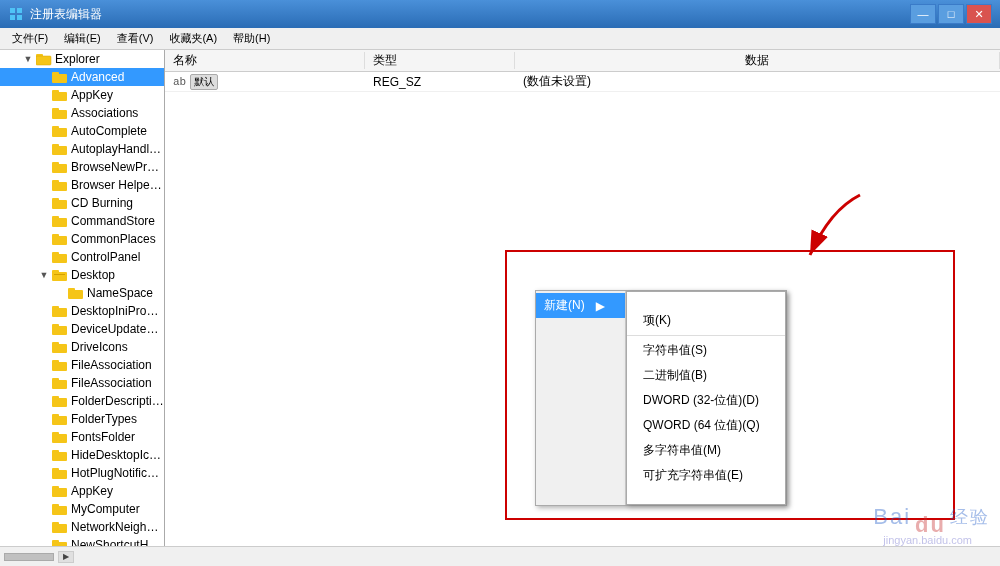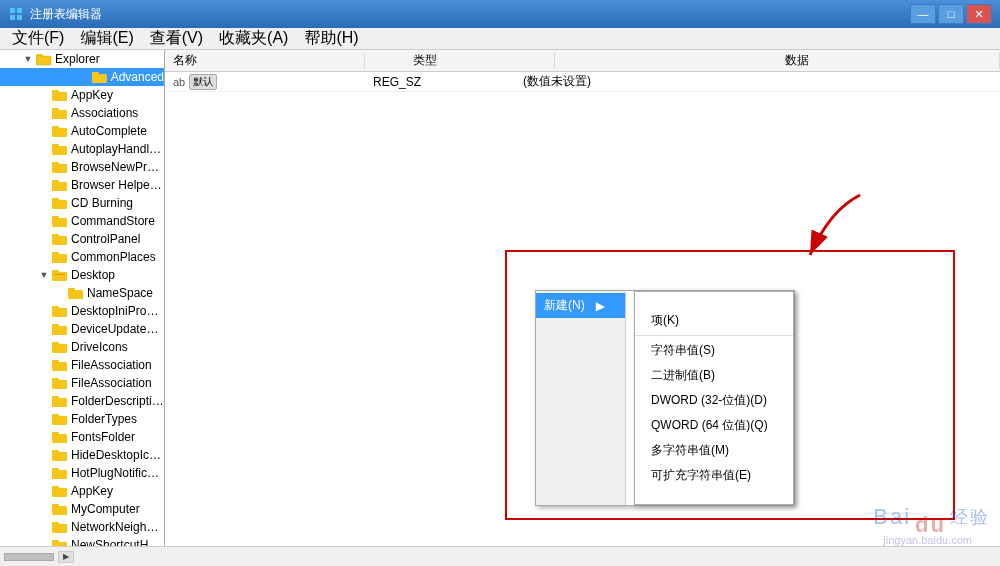--- a/index.html
+++ b/index.html
@@ -53,21 +53,21 @@
     .menu-bar {
       background: #f0f0f0;
       height: 22px;
       display: flex;
       align-items: center;
       padding: 0 4px;
       border-bottom: 1px solid #ccc;
     }
     .menu-item {
       padding: 2px 8px;
-      font-size: 16px;
+      font-size: 11px;
       color: #000;
       cursor: pointer;
     }
 
     
     .main-layout {
       display: flex;
       height: calc(566px - 28px - 22px - 20px);
     }
 
@@ -84,21 +84,21 @@
     .tree-item {
       display: flex;
       align-items: center;
       height: 18px;
       padding-left: 4px;
       cursor: pointer;
       white-space: nowrap;
       overflow: hidden;
       font-size: 12px;
     }
-    .tree-item.selected { background: #3399ff; color: white; justify-content: flex-end; }
+    .tree-item.selected { background: #3399ff; color: white; }
 
     .tree-indent { display: inline-block; width: 16px; flex-shrink: 0; }
     .tree-toggle {
       display: inline-block;
       width: 16px;
       height: 16px;
       flex-shrink: 0;
       display: flex;
       align-items: center;
       justify-content: center;
@@ -119,21 +119,20 @@
       overflow: hidden;
     }
 
     
     .table-header {
       display: flex;
       background: #f5f5f5;
       border-bottom: 1px solid #ccc;
       height: 22px;
       align-items: center;
-      gap: 40px;
     }
     .table-col {
       padding: 0 8px;
       font-size: 12px;
       border-right: 1px solid #ddd;
     }
     .col-name { width: 200px; }
     .col-type { width: 150px; }
     .col-data { flex: 1; text-align: center; }
 
@@ -144,21 +143,21 @@
       align-items: center;
       border-bottom: 1px solid #f0f0f0;
     }
     .table-cell {
       padding: 0 8px;
       font-size: 12px;
       overflow: hidden;
       text-overflow: ellipsis;
       white-space: nowrap;
     }
-    .cell-name { width: 200px; display: flex; align-items: center; gap: 4px; }
+    .cell-name { width: 200px; display: flex; align-items: center; gap: 4px; font-family: Liberation Mono, monospace; }
     .cell-type { width: 150px; }
     .cell-data { flex: 1; }
 
     
     .default-tag {
       background: #ddd;
       border: 1px solid #aaa;
       padding: 0 3px;
       font-size: 10px;
       border-radius: 2px;
@@ -187,21 +186,20 @@
     .context-menu {
       position: absolute;
       left: 370px;
       top: 240px;
       z-index: 100;
       background: white;
       border: 1px solid #aaa;
       box-shadow: 2px 2px 5px rgba(0,0,0,0.3);
       display: flex;
       font-size: 12px;
-      gap: 8px;
     }
     .cm-main {
       min-width: 90px;
       padding: 2px 0;
       background: #f0f0f0;
       border-right: 1px solid #ccc;
     }
     .cm-item {
       padding: 4px 20px 4px 8px;
       display: flex;
@@ -397,31 +395,31 @@
       <span class="tree-label">CommandStore</span>
     </div>
     <div class="tree-item">
       <span class="tree-indent"></span>
         <span class="tree-indent"></span>
       <span class="tree-toggle" style="color:transparent;">▶</span>
       <svg width="16" height="14" viewBox="0 0 16 14" style="flex-shrink:0;margin-right:3px;">
           <rect x="0" y="4" width="15" height="9" rx="1" fill="#f5c518"></rect>
           <rect x="0" y="2" width="7" height="4" rx="1" fill="#f5c518"></rect>
         </svg>
+      <span class="tree-label">CommonPlaces</span>
+    </div>
+    <div class="tree-item">
+      <span class="tree-indent"></span>
+        <span class="tree-indent"></span>
+      <span class="tree-toggle" style="color:transparent;">▶</span>
+      <svg width="16" height="14" viewBox="0 0 16 14" style="flex-shrink:0;margin-right:3px;">
+          <rect x="0" y="4" width="15" height="9" rx="1" fill="#f5c518"></rect>
+          <rect x="0" y="2" width="7" height="4" rx="1" fill="#f5c518"></rect>
+        </svg>
       <span class="tree-label">ControlPanel</span>
-    </div>
-    <div class="tree-item">
-      <span class="tree-indent"></span>
-        <span class="tree-indent"></span>
-      <span class="tree-toggle" style="color:transparent;">▶</span>
-      <svg width="16" height="14" viewBox="0 0 16 14" style="flex-shrink:0;margin-right:3px;">
-          <rect x="0" y="4" width="15" height="9" rx="1" fill="#f5c518"></rect>
-          <rect x="0" y="2" width="7" height="4" rx="1" fill="#f5c518"></rect>
-        </svg>
-      <span class="tree-label">CommonPlaces</span>
     </div>
 
     <div class="tree-item">
       <span class="tree-indent"></span>
         <span class="tree-indent"></span>
       <span class="tree-toggle">▼</span>
       <svg width="16" height="14" viewBox="0 0 16 14" style="flex-shrink:0;margin-right:3px;">
           <rect x="0" y="4" width="15" height="9" rx="1" fill="#f5c518"></rect>
           <rect x="0" y="2" width="7" height="4" rx="1" fill="#f5c518"></rect>
           <rect x="2" y="6" width="11" height="1" fill="#d4a000"></rect>

